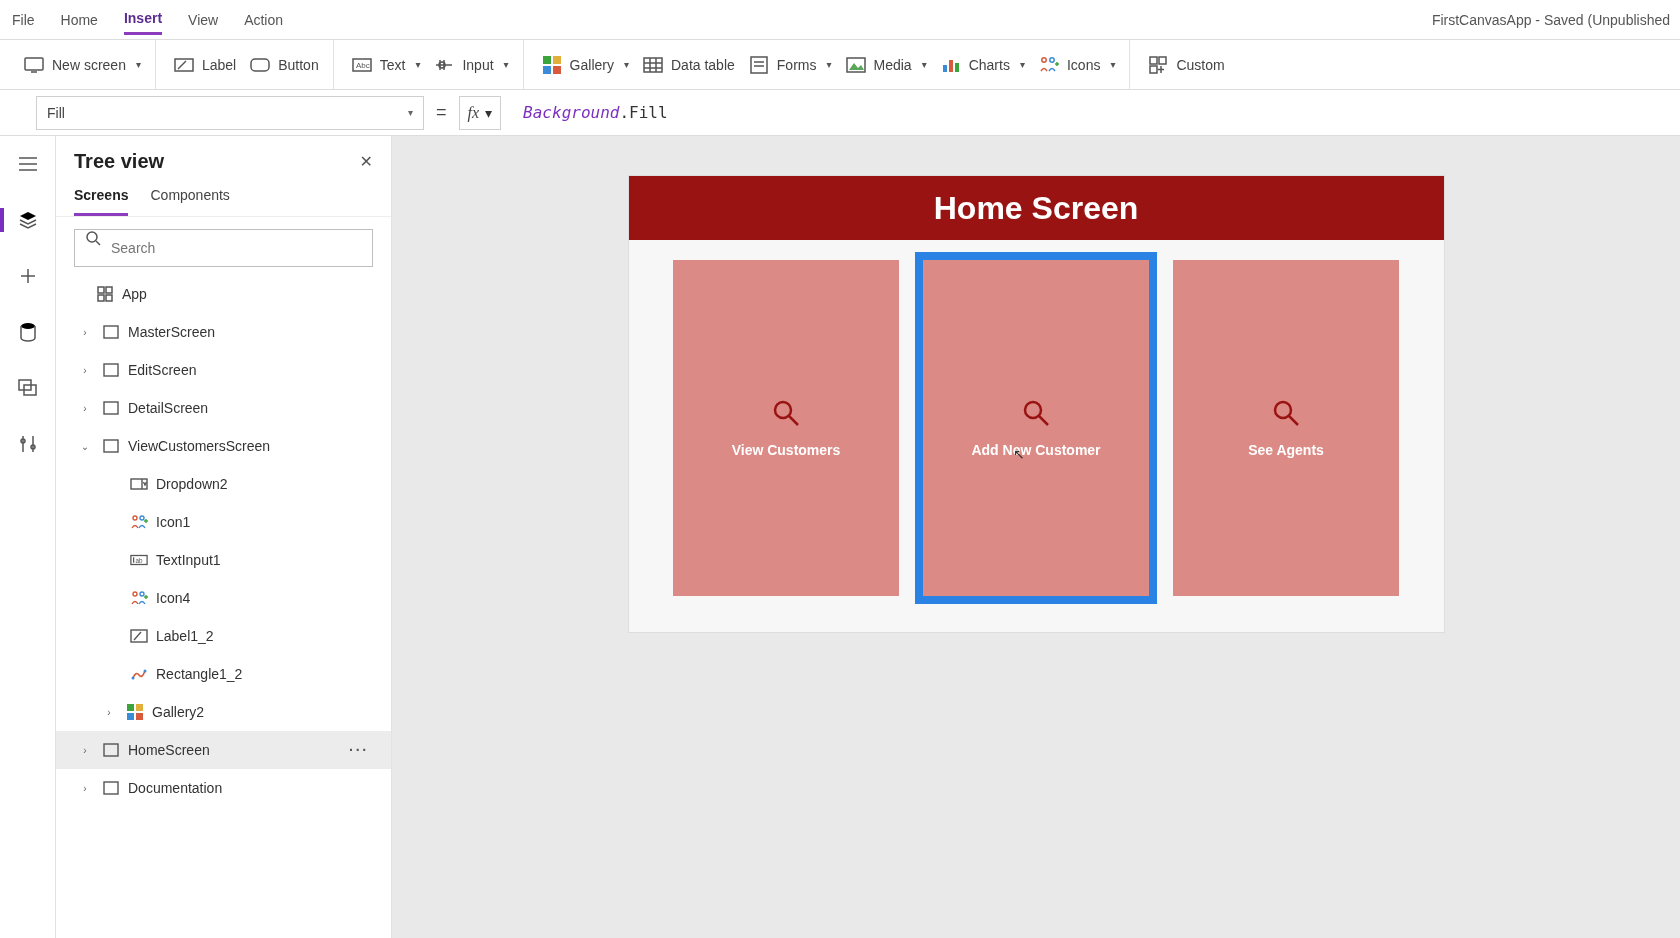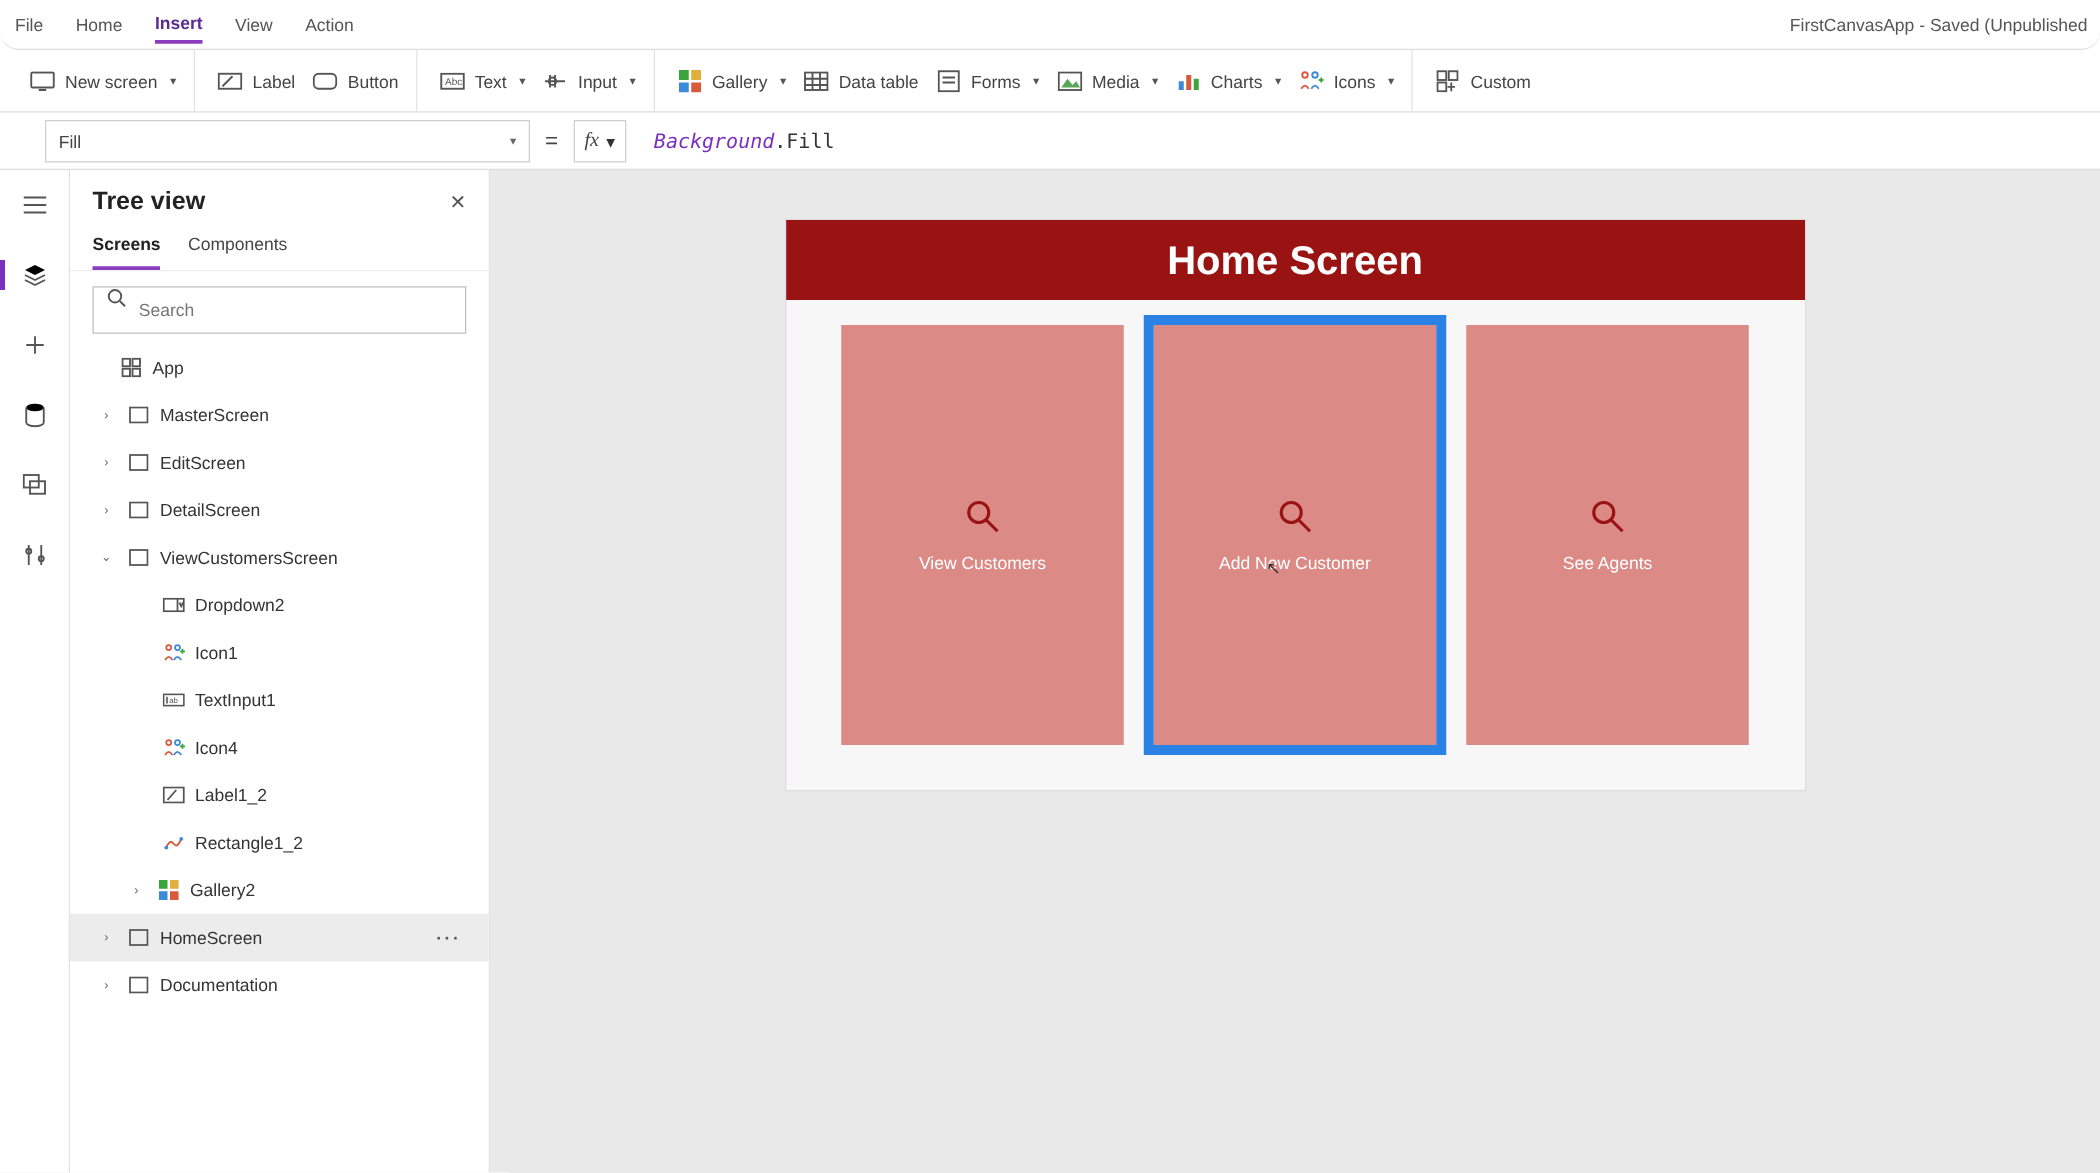--- a/index.html
+++ b/index.html
@@ -1,19 +1,19 @@
 <!DOCTYPE html>
 <html><head>
 <meta charset="utf-8">
 <style>
   * { box-sizing: border-box; margin: 0; padding: 0; }
   html, body { height: 100%; font-family: "Segoe UI", Arial, sans-serif; font-size: 14px; color: #333; overflow: hidden; background:#fff;}
   
   
-  .menubar { display:flex; align-items:center; height:40px; border-bottom:1px solid #ddd; padding:0 12px; gap:26px; position:relative;border-radius:15px;}
+  .menubar { display:flex; align-items:center; height:40px; border-bottom:1px solid #ddd; padding:0 12px; gap:26px; position:relative;}
   .menubar .mitem { color:#555; cursor:pointer; padding:6px 0;}
   .menubar .mitem.active { color:#5c2d91; font-weight:600; border-bottom:3px solid #8b3dbd;}
   .app-title { position:absolute; right:10px; color:#555; font-size:14px;}
 
   
   .ribbon { display:flex; align-items:center; height:50px; border-bottom:1px solid #ddd; padding:0 10px; gap:4px; color:#444;}
   .rgroup { display:flex; align-items:center; gap:14px; padding:0 14px; height:100%; border-right:1px solid #e2e2e2;}
   .rgroup:last-child { border-right:none;}
   .ritem { display:flex; align-items:center; gap:8px; cursor:pointer; color:#444;}
   .ritem .chev { font-size:10px; color:#555; margin-left:2px;}
@@ -52,27 +52,27 @@
   .tree { flex:1; overflow:auto; padding:4px 0 20px 0;}
   .trow { display:flex; align-items:center; height:38px; padding:0 10px 0 0; gap:8px; cursor:pointer; color:#333;}
   .trow.selected { background:#ececec;}
   .trow .more { margin-left:auto; padding-right:12px; color:#555; letter-spacing:2px; font-weight:700;}
   .tarrow { width:18px; text-align:center; font-size:10px; color:#666;}
   .tindent0 { padding-left:14px;} .tindent1 { padding-left:20px;} .tindent2 { padding-left:48px;} .tindent3 { padding-left:44px;}
   .ticon { width:18px; height:18px; display:flex; align-items:center; justify-content:center;}
   
   
   .canvas-area { flex:1; background:#e9e9e9; display:flex; align-items:flex-start; justify-content:center; padding:40px 10px; overflow:auto;}
-  .device { width:815px; background:#f0abfc; box-shadow:0 0 0 1px #ddd;}
+  .device { width:815px; background:#fca5a5; box-shadow:0 0 0 1px #ddd;}
   .device-header { background:#9a1313; color:#fff; height:64px; display:flex; align-items:center; justify-content:center; font-size:32px; font-weight:800;}
   .device-body { background:#f7f7f7; padding:20px 46px 36px 46px; display:flex; gap:24px; justify-content:center;}
   .card-wrap { position:relative;}
   .card-wrap.selected { outline:8px solid #2a82e4;}
   .card { width:226px; height:336px; background:#dc8a85; display:flex; flex-direction:column; align-items:center; justify-content:center; gap:14px;}
-  .card .lbl { color:#fff; font-weight:400; font-size:14px;}
+  .card .lbl { color:#fff; font-weight:700; font-size:14px;}
   .mag { width:30px; height:30px;}
   .mag circle { fill:none; stroke:#9a1313; stroke-width:2.5;}
   .mag line { stroke:#9a1313; stroke-width:2.5;}
   .cursor-fake { position:absolute; left:90px; top:186px; font-size:14px;}
 
   
   .ico path, .ico rect, .ico circle, .ico line, .ico polyline { stroke:#555; stroke-width:1.5; fill:none;}
 </style>
 </head>
 <body>

